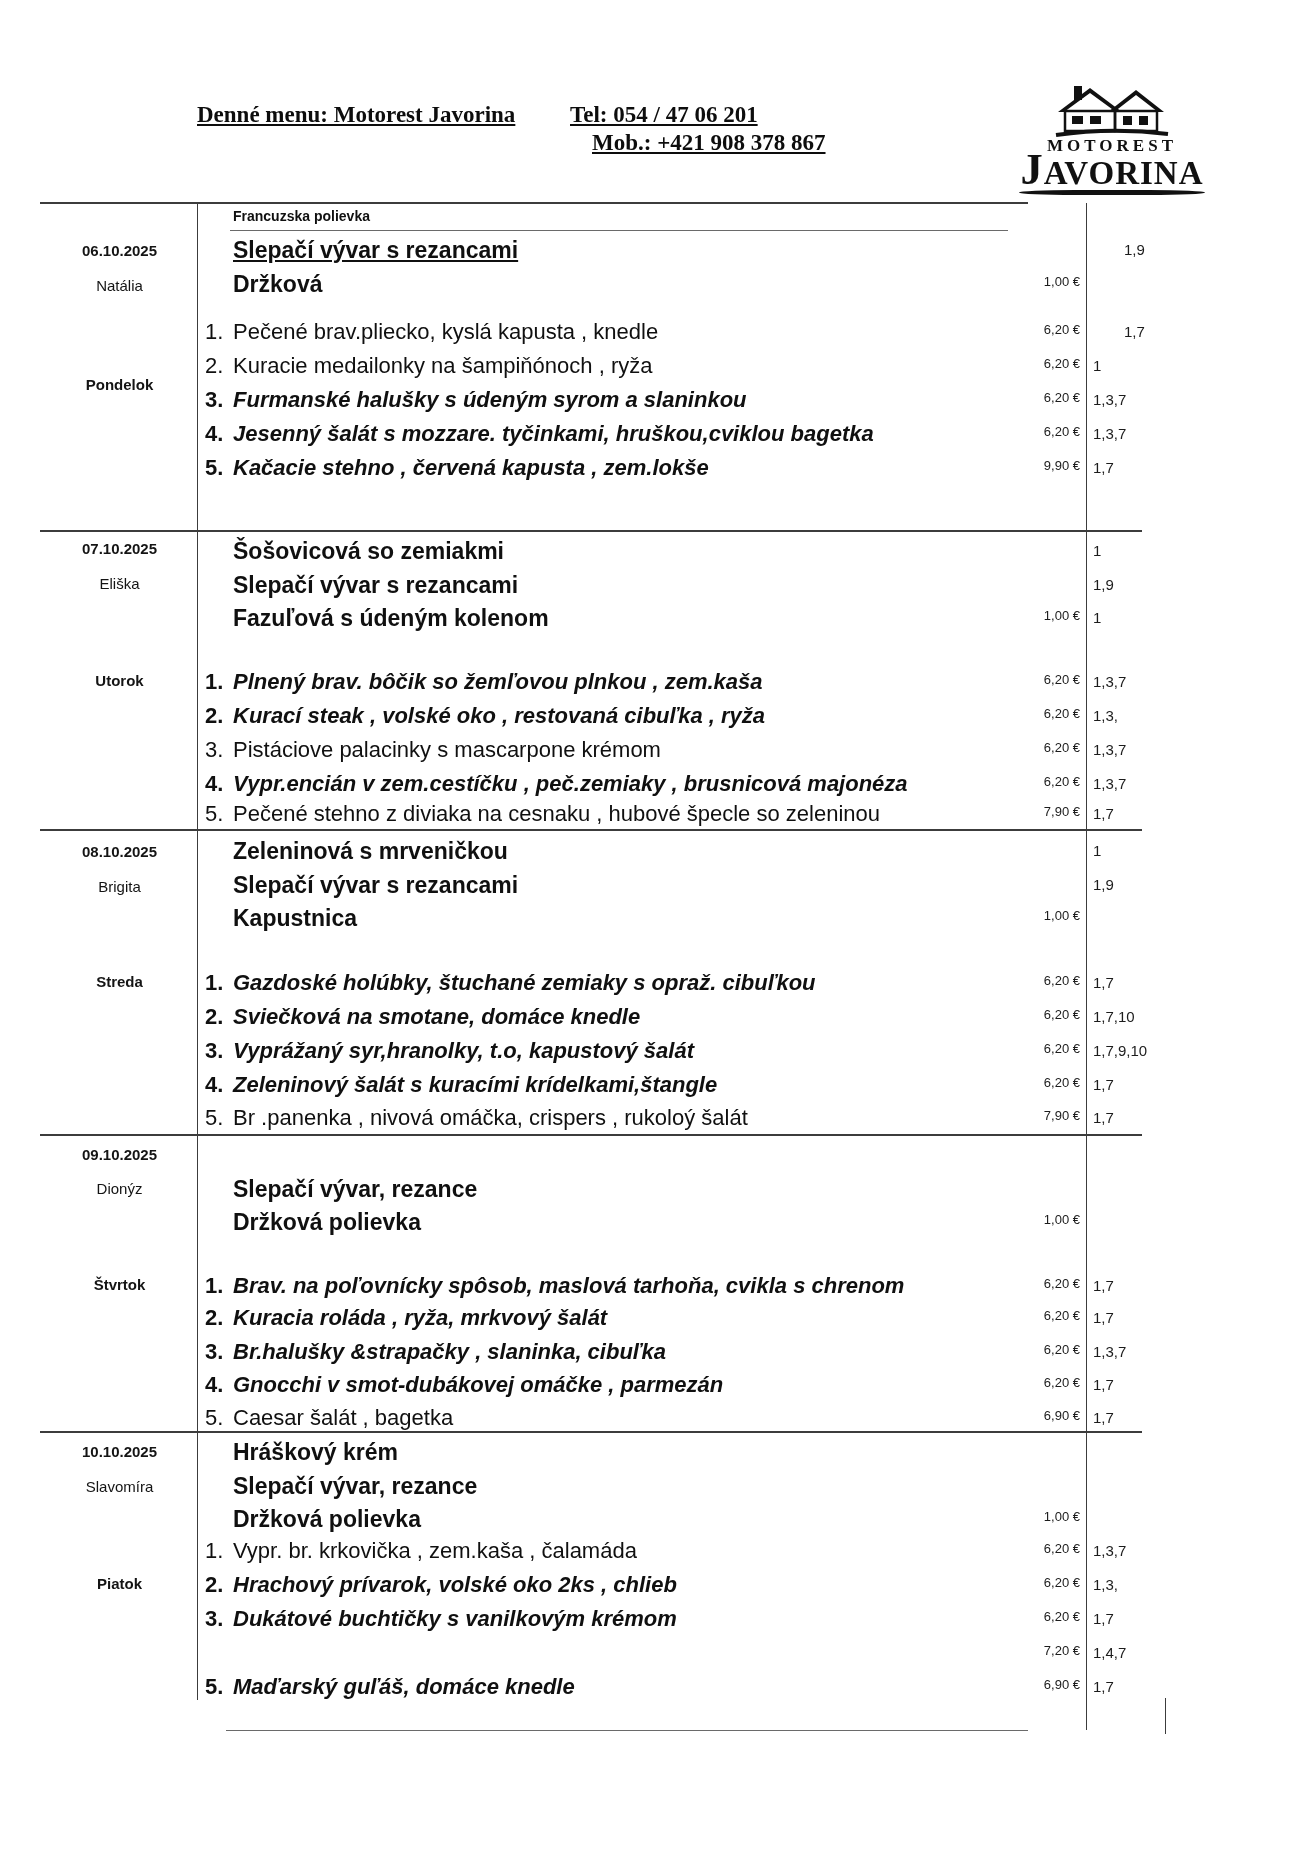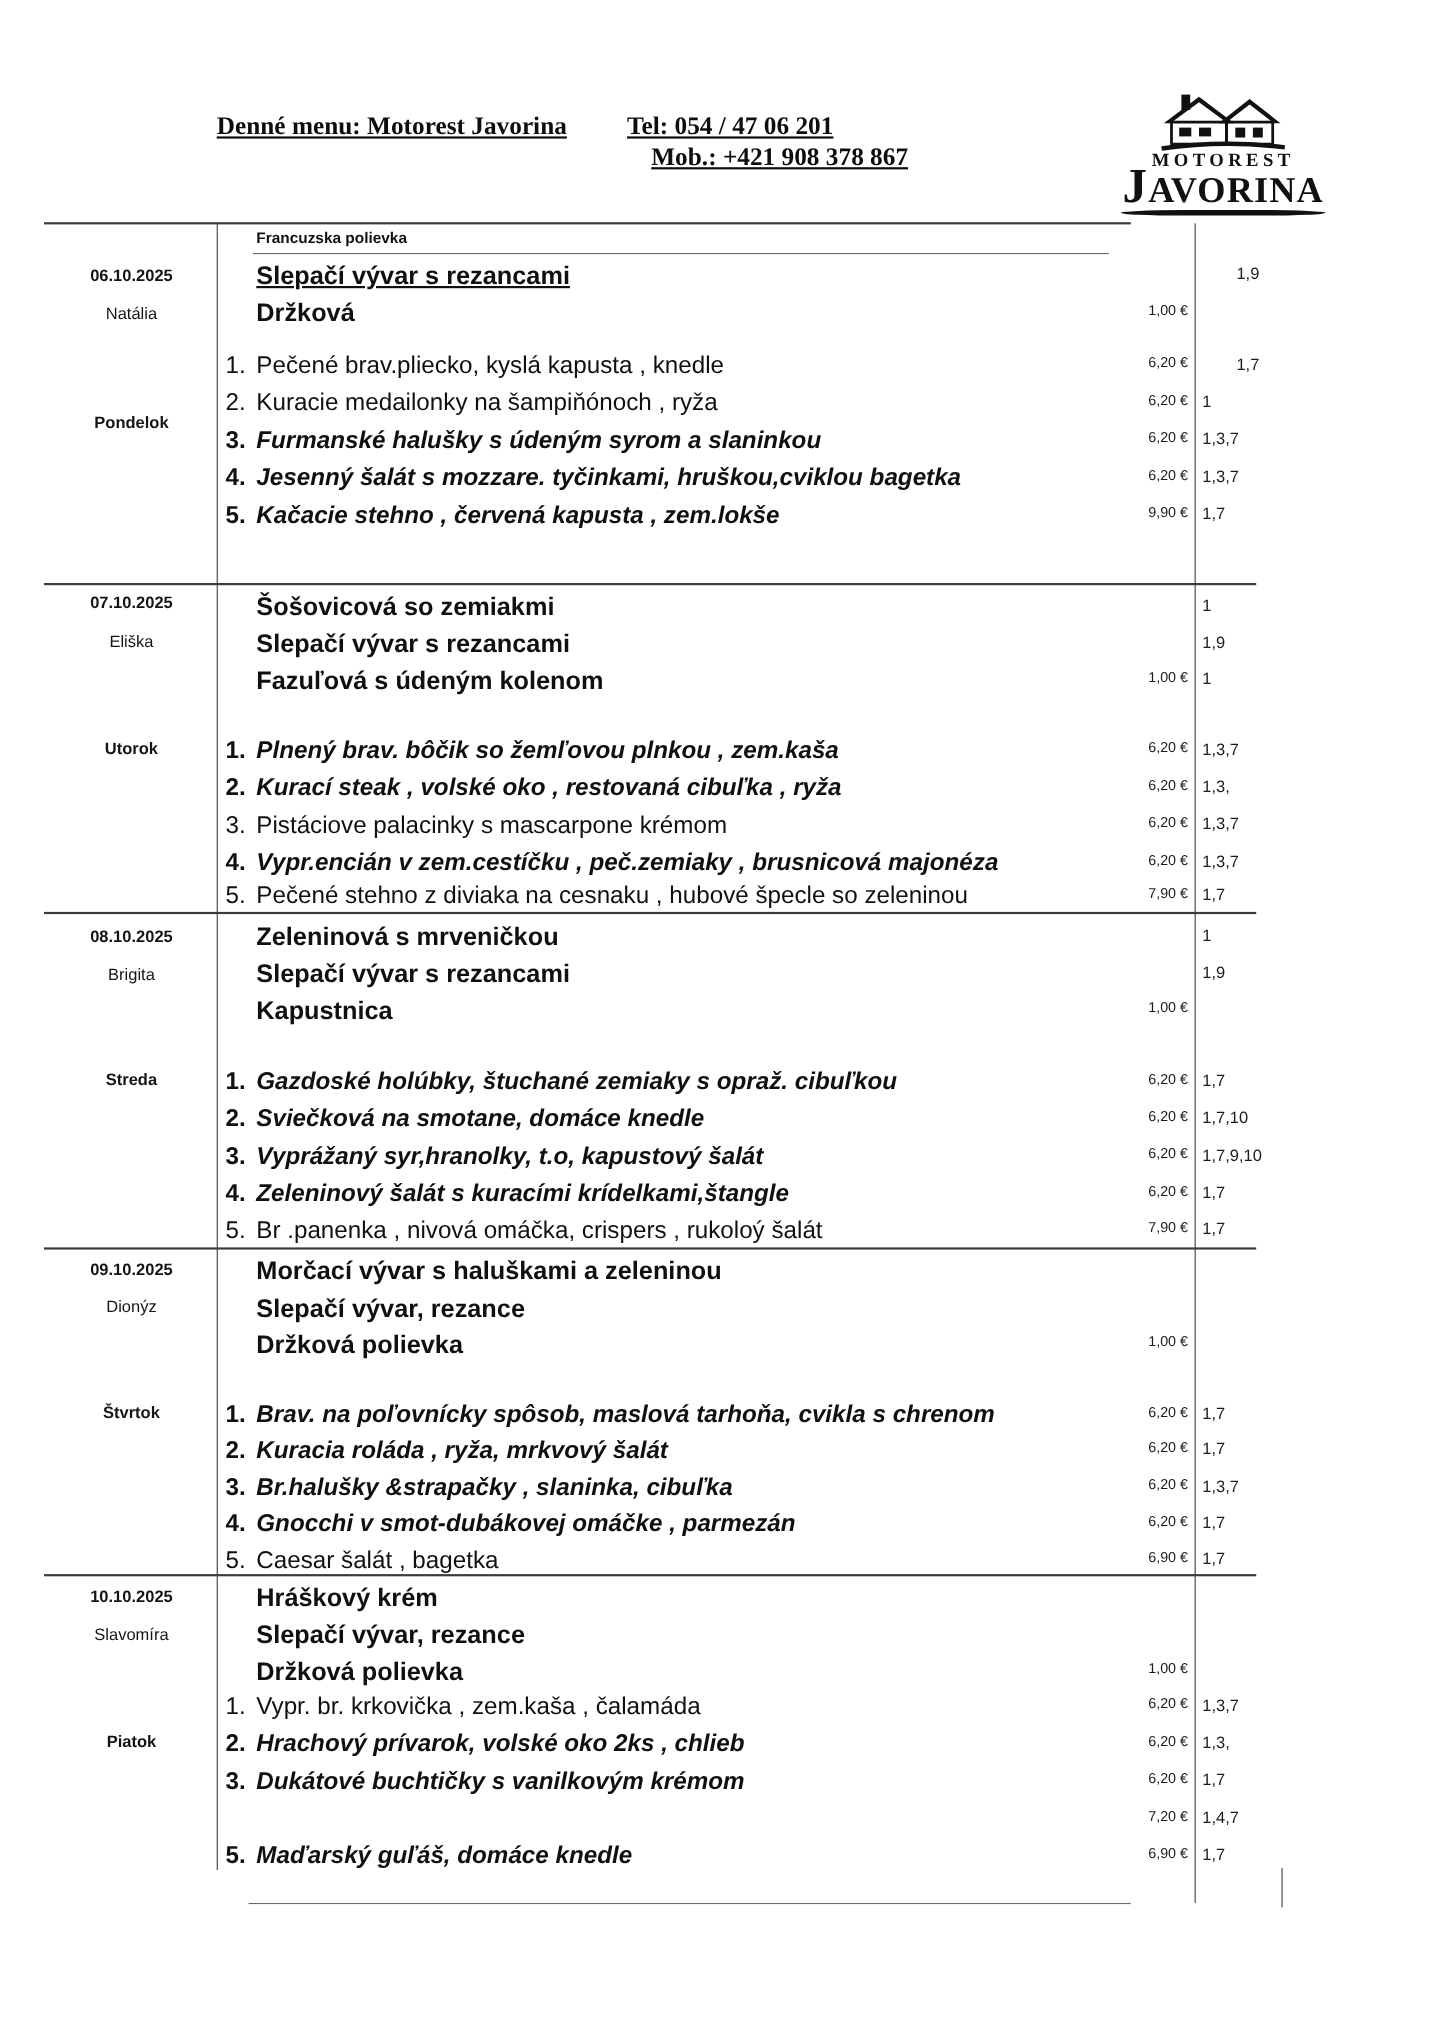--- a/index.html
+++ b/index.html
@@ -208,23 +208,20 @@
   <div class="row" style="top:1101px;">
     <span class="dishwrap"><span class="num">5.</span><span class="dish">Br .panenka , nivová omáčka, crispers , rukoloý šalát</span></span>
     <span class="price">7,90 €</span>
     <span class="allerg">1,7</span>
   </div>
 
   <div class="datecol b" style="top:1146px;">09.10.2025</div>
   <div class="datecol" style="top:1180px;">Dionýz</div>
   <div class="datecol b" style="top:1276px;">Štvrtok</div>
 
-  <div class="row soup" style="top:1138px;">
-    <span class="dishwrap"><span class="dish">Morčací vývar s haluškami a zeleninou</span></span>
-  </div>
   <div class="row soup" style="top:1172px;">
     <span class="dishwrap"><span class="dish">Slepačí vývar, rezance</span></span>
   </div>
   <div class="row soup" style="top:1205px;">
     <span class="dishwrap"><span class="dish">Držková polievka</span></span>
     <span class="price">1,00 €</span>
   </div>
 
   <div class="row italic" style="top:1269px;">
     <span class="dishwrap"><span class="num">1.</span><span class="dish">Brav. na poľovnícky spôsob, maslová tarhoňa, cvikla s chrenom</span></span>

